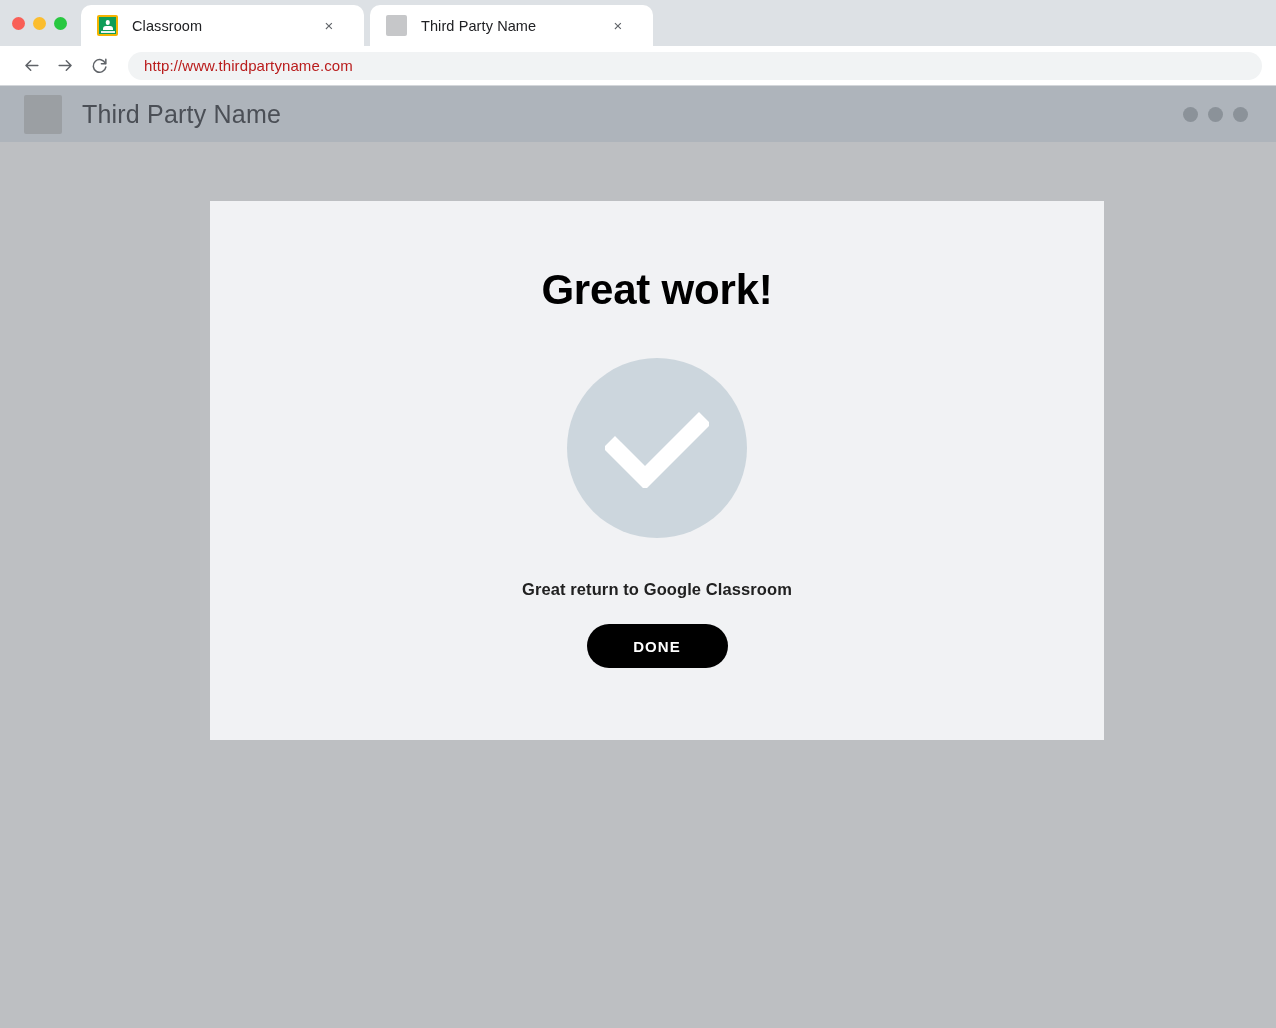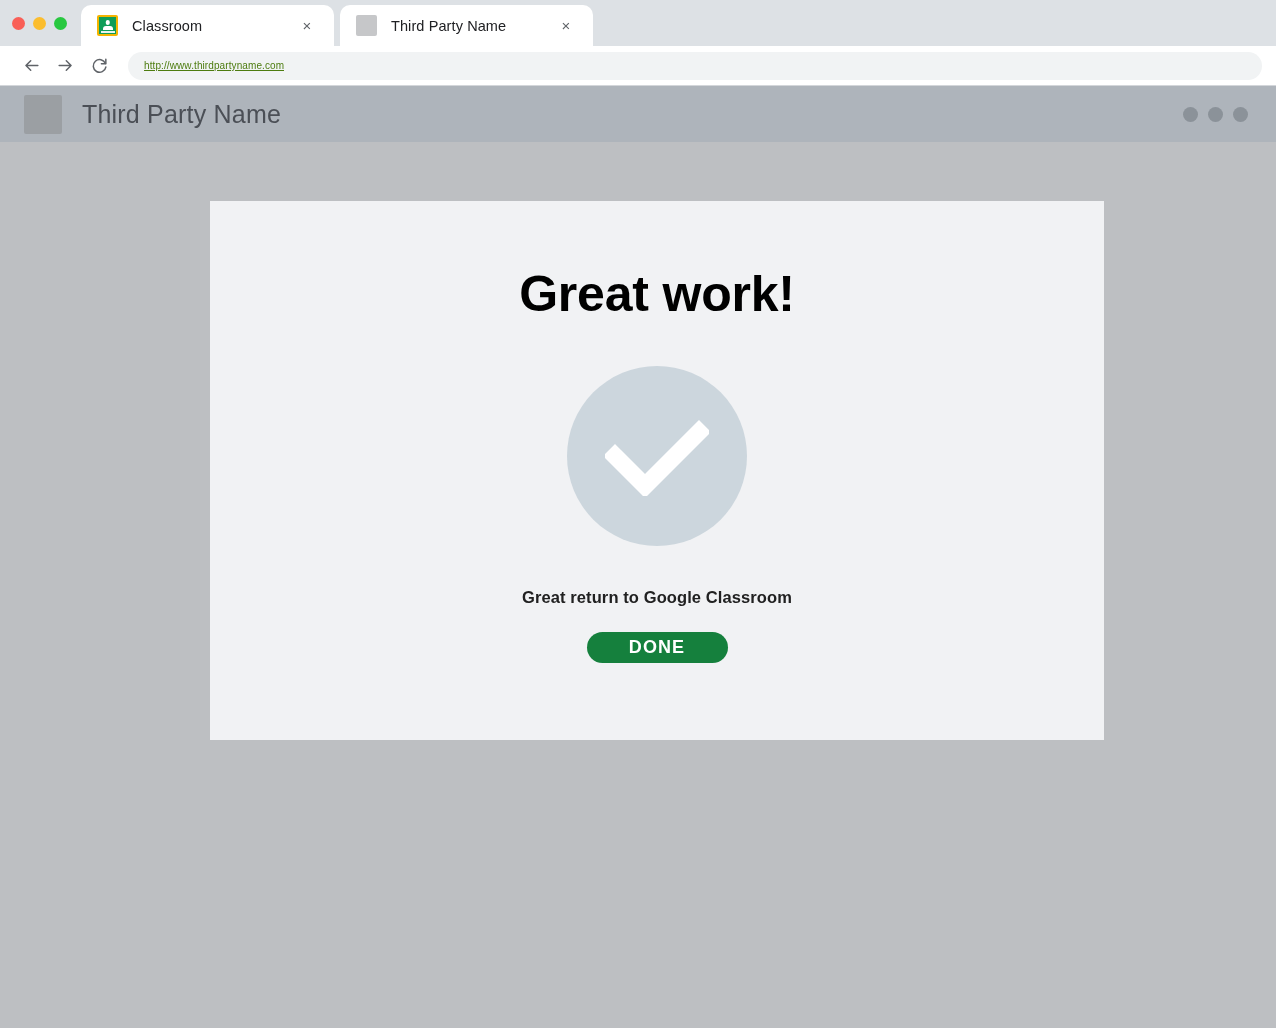--- a/index.html
+++ b/index.html
@@ -53,27 +53,27 @@
   .light.green  { background: #28c840; }
 
   .tabs {
     display: flex;
     align-items: flex-end;
     margin-left: 81px;
     height: 46px;
   }
 
   .tab {
-    width: 253px;
+    width: 283px;
     height: 41px;
     background: #ffffff;
     border-radius: 10px 10px 0 0;
     display: flex;
     align-items: center;
-    padding: 0 16px 0 16px;
+    padding: 0 24px 0 16px;
     box-sizing: border-box;
     position: relative;
   }
   .tab + .tab { margin-left: 6px; }
 
   .tab-favicon {
     width: 21px;
     height: 21px;
     flex: 0 0 auto;
     margin-right: 14px;
@@ -176,26 +176,25 @@
     background: #f1f3f4;
     border-radius: 14px;
     display: flex;
     align-items: center;
     padding: 0 16px;
     margin-left: 10px;
     margin-right: 6px;
     box-sizing: border-box;
   }
   .omnibox-url {
-    font-size: 10px;
-    color: #4d7c0f;
+    font-size: 15px;
+    color: #b91c1c;
     letter-spacing: .1px;
     white-space: nowrap;
     overflow: hidden;
-    text-decoration: underline;
   }
 
   
   .viewport {
     flex: 1 1 auto;
     background: #bdbfc2;
     position: relative;
     overflow: hidden;
   }
 
@@ -241,21 +240,21 @@
     width: 894px;
     height: 539px;
     background: #f1f2f4;
     display: flex;
     flex-direction: column;
     align-items: center;
   }
 
   .card-title {
     margin-top: 68px;
-    font-size: 50px;
+    font-size: 42px;
     font-weight: bold;
     color: #000000;
     letter-spacing: -.2px;
     line-height: 1;
   }
 
   .check-circle {
     margin-top: 47px;
     width: 180px;
     height: 180px;
@@ -274,25 +273,25 @@
     font-size: 16.5px;
     font-weight: bold;
     color: #212121;
     line-height: 26px;
     letter-spacing: .1px;
   }
 
   .done-button {
     margin-top: 22px;
     width: 141px;
-    height: 31px;
+    height: 44px;
     border-radius: 22px;
-    background: #15803d;
+    background: #000000;
     color: #ffffff;
-    font-size: 18px;
+    font-size: 15px;
     font-weight: bold;
     letter-spacing: 1.1px;
     display: flex;
     align-items: center;
     justify-content: center;
     border: none;
     font-family: "Liberation Sans", sans-serif;
     cursor: pointer;
     padding: 0;
   }

